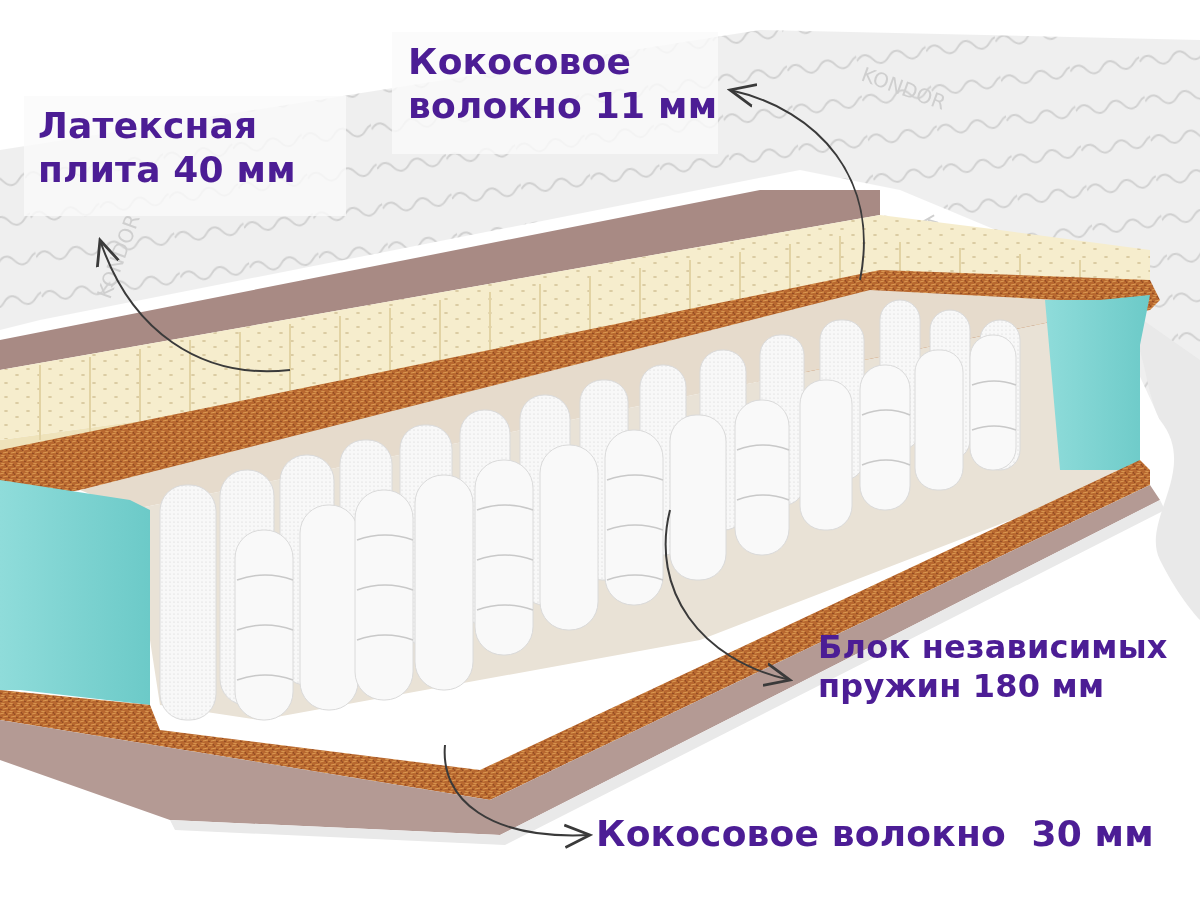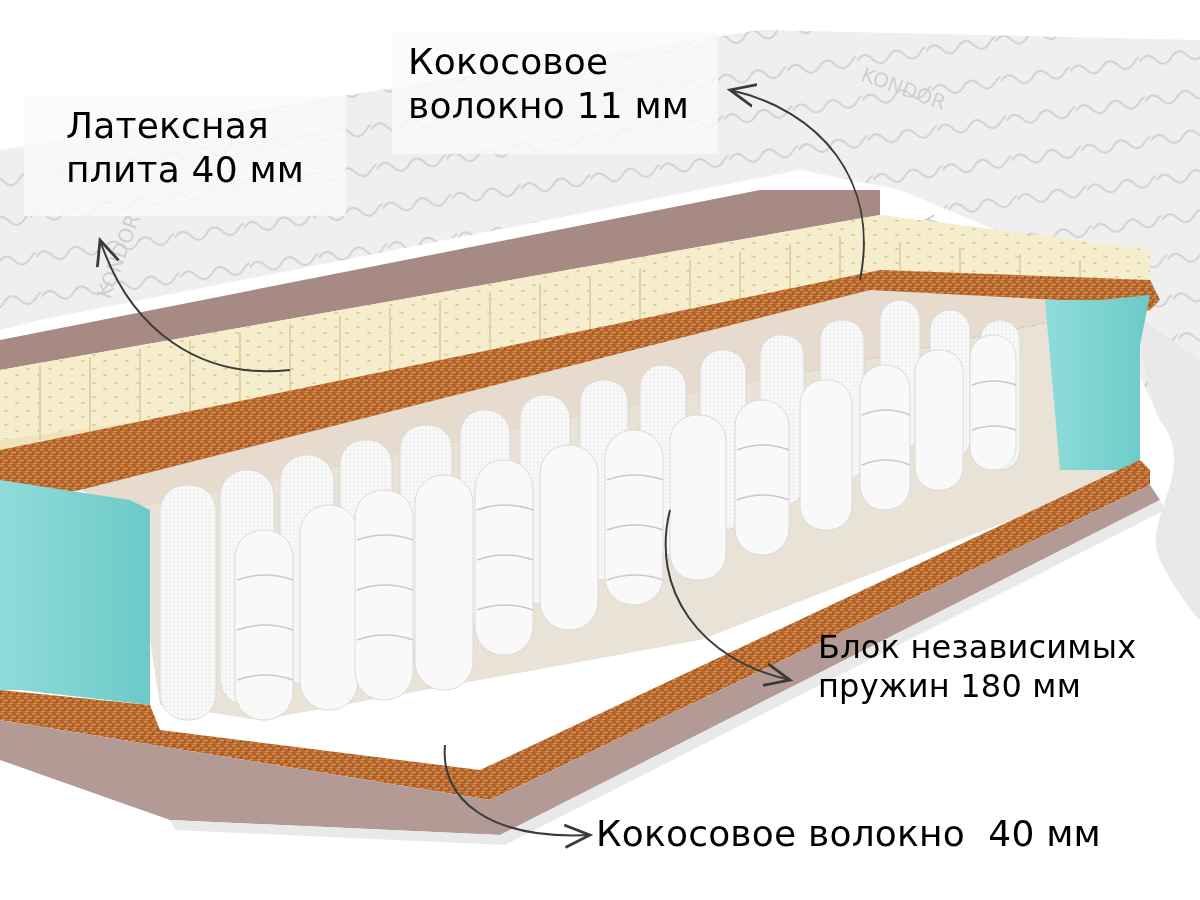--- a/index.html
+++ b/index.html
@@ -1,23 +1,23 @@
 <!DOCTYPE html>
 <html><head>
 <meta charset="utf-8">
 <style>
   html, body { margin: 0; padding: 0; background: #ffffff; }
   body { width: 1200px; height: 900px; position: relative; overflow: hidden;
          font-family: "DejaVu Sans", "Liberation Sans", sans-serif; }
   .stage { position: absolute; left: 0; top: 0; width: 1200px; height: 900px; }
   svg.art { position: absolute; left: 0; top: 0; }
-  .label { position: absolute; color: #000000; font-weight: 400; letter-spacing: 0.2px;
+  .label { position: absolute; color: #4c1d95; font-weight: 700; letter-spacing: 0.2px;
            line-height: 1.22; white-space: nowrap; }
   .label-box { position: absolute; background: rgba(250,250,250,0.82); }
-  .lbl-latex { left: 38px; top: 104px; font-size: 36px; margin-left: 28px; }
+  .lbl-latex { left: 38px; top: 104px; font-size: 36px; }
   .lbl-coco-top { left: 408px; top: 40px; font-size: 36px; }
   .lbl-springs { left: 818px; top: 628px; font-size: 32px; }
   .lbl-coco-bottom { left: 596px; top: 812px; font-size: 36px; }
   .label span { display: block; }
 </style>
 </head>
 <body>
 
 <div class="stage">
 
@@ -169,16 +169,16 @@
   <span>Кокосовое</span>
   <span>волокно 11 мм</span>
 </div>
 
 <div class="label lbl-springs">
   <span>Блок независимых</span>
   <span>пружин 180 мм</span>
 </div>
 
 <div class="label lbl-coco-bottom">
-  <span style="white-space:pre;">Кокосовое волокно  40 мм</span>
+  <span style="white-space:pre;">Кокосовое волокно  30 мм</span>
 </div>
 
 </div>
 
 </body></html>

